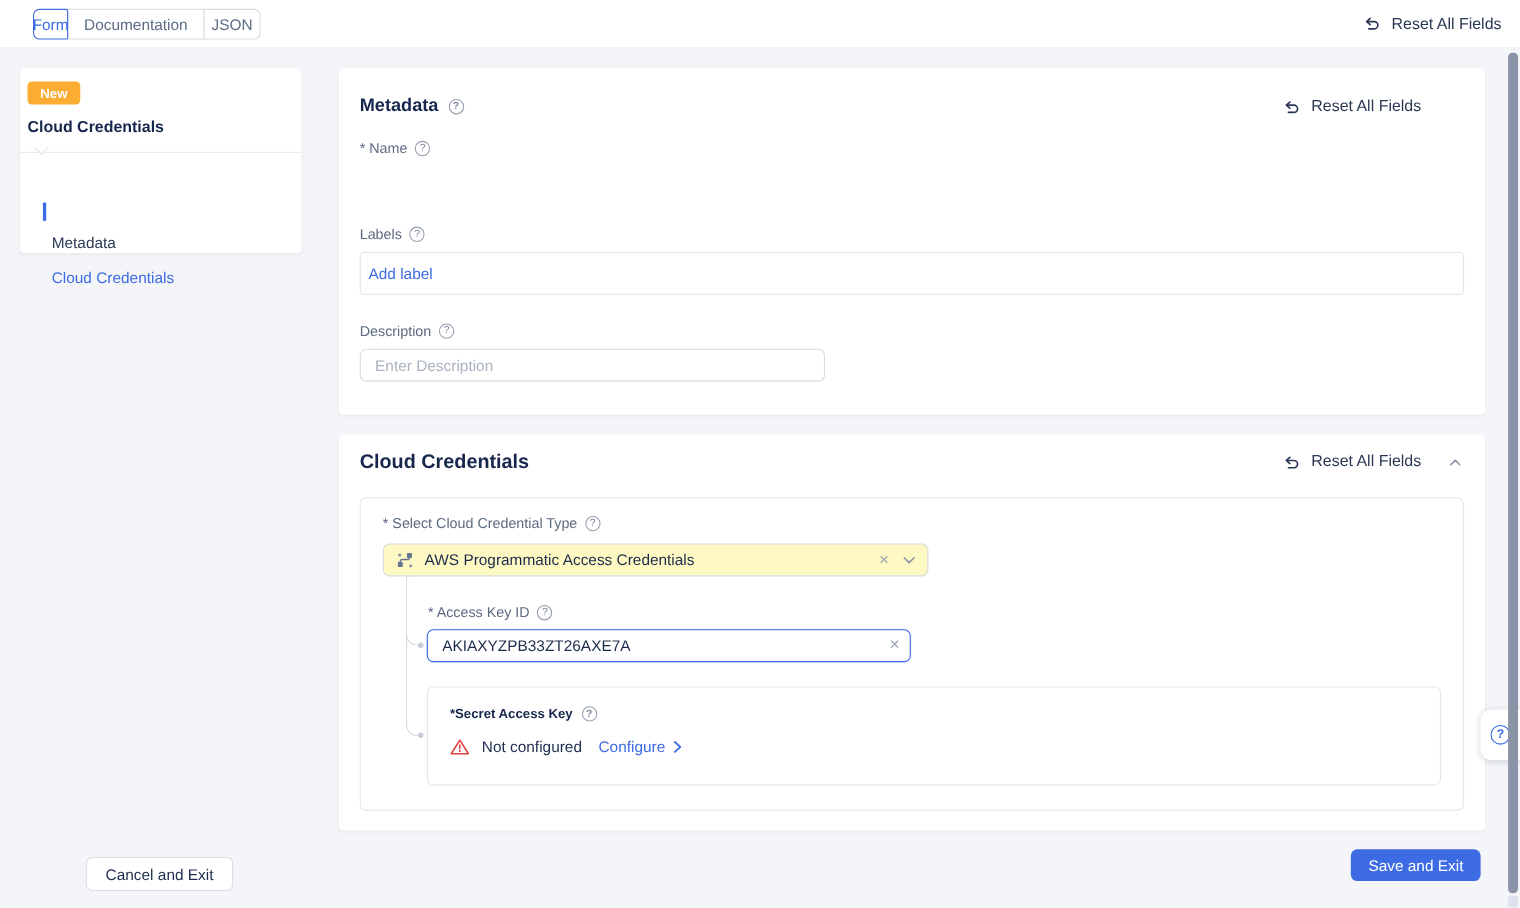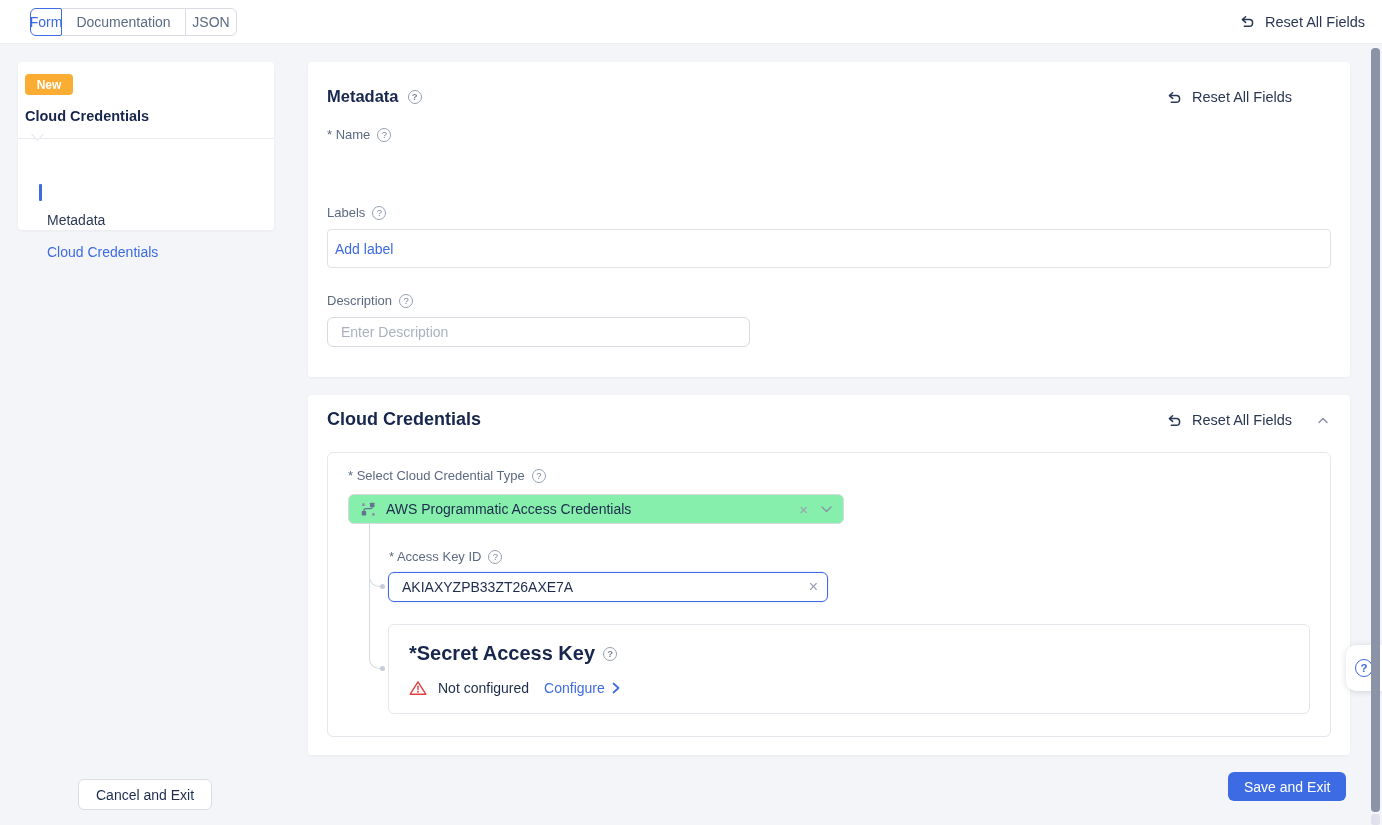--- a/index.html
+++ b/index.html
@@ -104,40 +104,40 @@
     border:1px solid #dfe3e8; border-radius:4px; display:flex; align-items:center; padding:0 7px;
   }
   .link-blue { color:#3d6be4; font-size:14px; cursor:pointer; }
   
   .inner-box {
     position:absolute; left:19px; top:57px; width:1004px; height:285px;
     border:1px solid #e4e7ec; border-radius:6px;
   }
   .select-box {
     position:absolute; left:20px; top:41px; width:496px; height:30px;
-    border:1px solid #d6dbe2; border-radius:6px; background:#86efac;
+    border:1px solid #d6dbe2; border-radius:6px; background:#fef9c3;
     display:flex; align-items:center; padding:0 11px; gap:9px; cursor:pointer;
   }
   .select-text { font-size:14px; color:#1d2c4c; }
   .select-right { margin-left:auto; display:flex; align-items:center; gap:13px; }
   .sel-x { color:#98a1b0; font-size:15px; line-height:1; cursor:pointer; }
   .sel-x::after { content:"×"; }
   .elb {
     position:absolute; left:41px; top:71px; width:13px;
     border-left:1px solid #d5dae2; border-bottom:1px solid #d5dae2;
     border-bottom-left-radius:10px;
   }
   .elb1 { height:63px; }
   .elb2 { height:145px; }
   .tree-dot { position:absolute; left:52px; width:5px; height:5px; border-radius:50%; background:#c6ccd8; }
   .secret-card {
     position:absolute; left:60px; top:171px; width:922px; height:90px;
     border:1px solid #e4e7ec; border-radius:6px; padding:17px 20px;
   }
-  .secret-title { display:flex; align-items:center; gap:8px; font-size:20px; font-weight:bold; color:#17264d; }
+  .secret-title { display:flex; align-items:center; gap:8px; font-size:12px; font-weight:bold; color:#17264d; }
   .secret-row { display:flex; align-items:center; gap:11px; margin-top:15px; }
   .status-text { font-size:14px; color:#1d2c4c; }
   .configure-link { display:flex; align-items:center; gap:7px; margin-left:4px; cursor:pointer; }
   
   .btn-cancel {
     position:absolute; left:78px; top:779px; height:31px; padding:0 17px;
     background:#fff; border:1px solid #d9dde3; border-radius:6px;
     font-size:14px; color:#1d2c4c; font-family:inherit; cursor:pointer;
     display:flex; align-items:center;
   }

